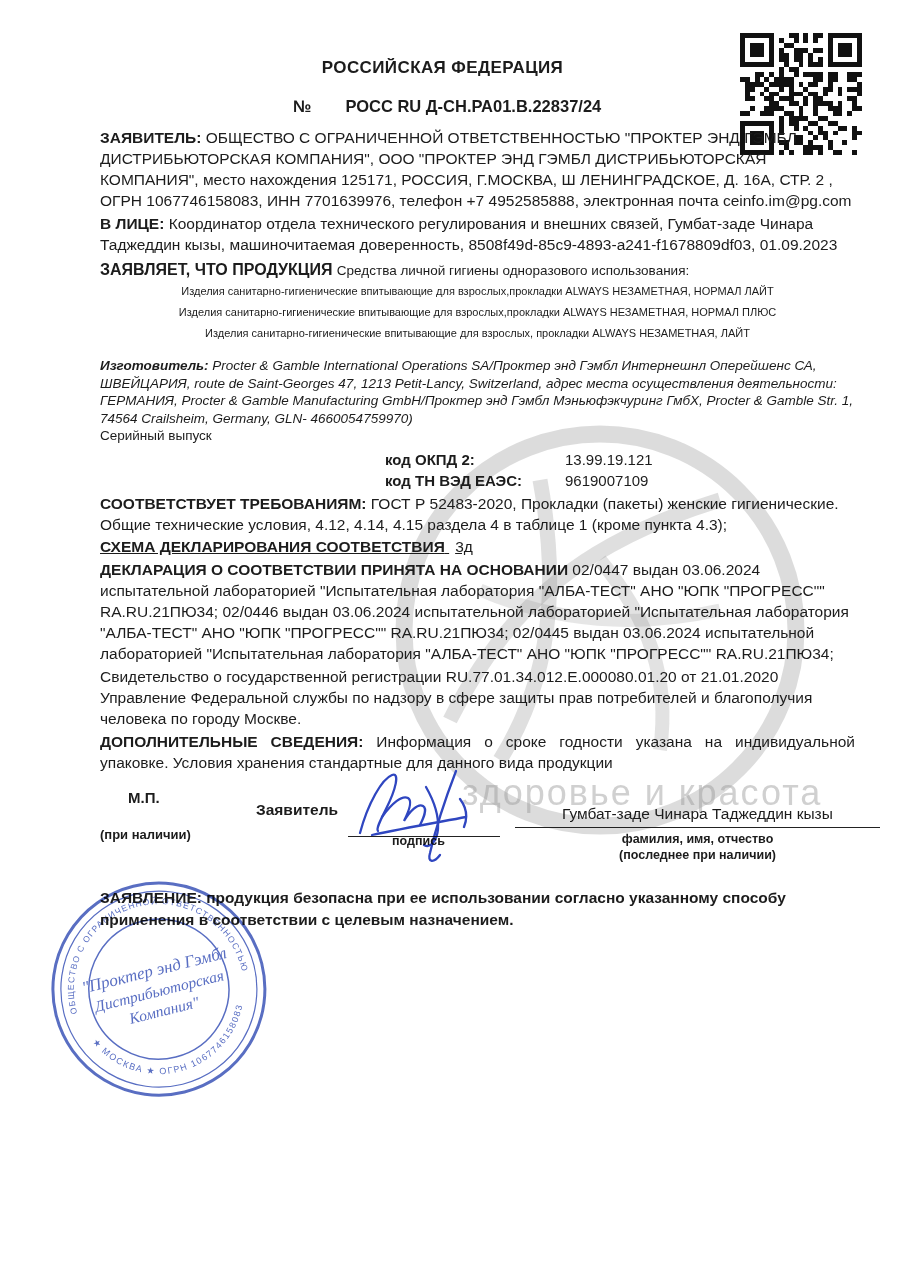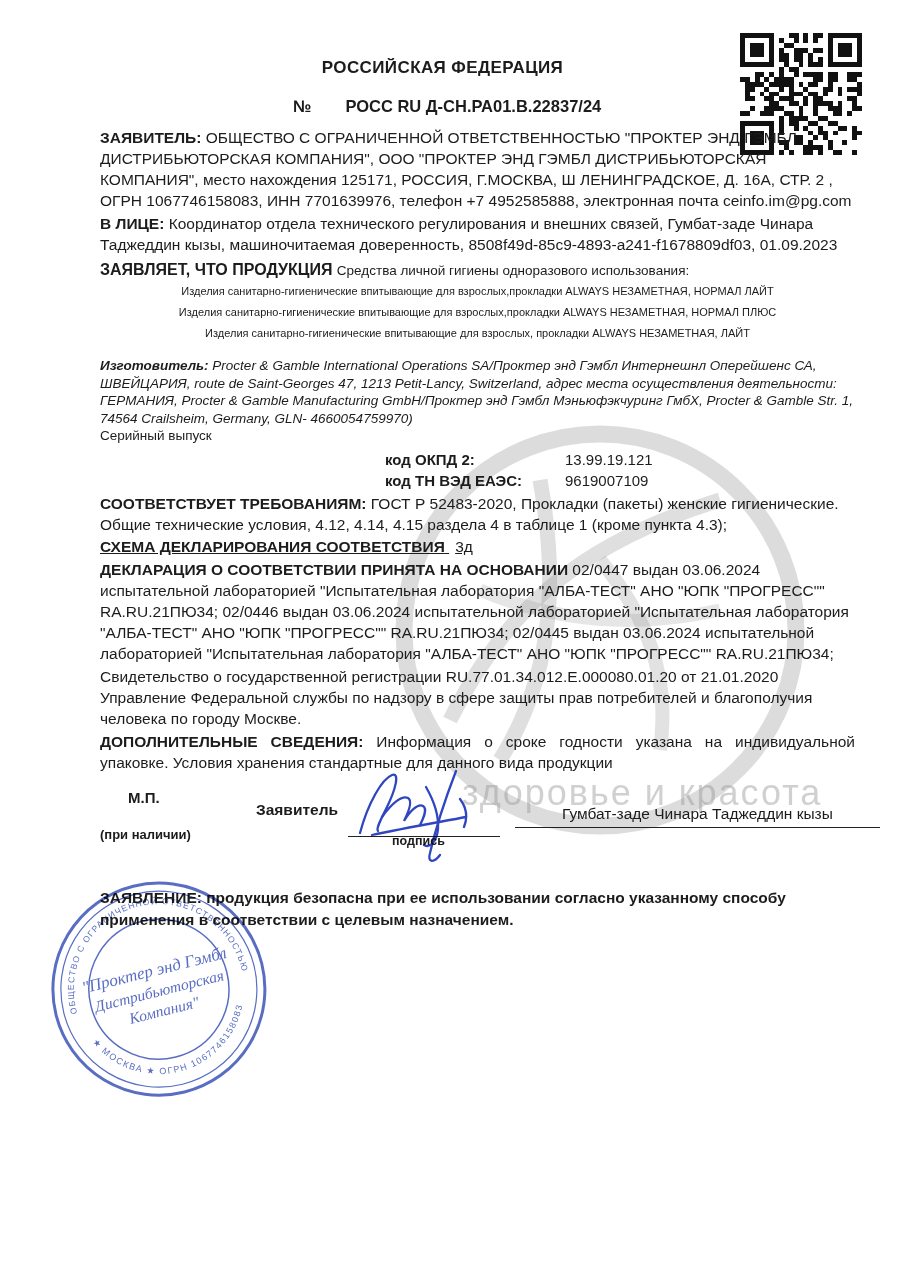--- a/index.html
+++ b/index.html
@@ -373,20 +373,24 @@
           <path d="M 88,28 C 96,42 101,56 100,70 C 99,82 92,90 86,86"></path>
           <path d="M 118,12 C 108,38 98,68 92,94 C 89,104 96,104 102,96"></path>
           <path d="M 34,76 C 62,70 96,64 128,58"></path>
           <path d="M 122,40 C 128,48 130,58 126,68"></path>
         </g>
       </svg>
       <div class="sign-caption">подпись</div>
 
       <div class="name-wrap">
         <div class="name-text">Гумбат-заде Чинара Таджеддин кызы</div>
+        <div class="name-cap">
+          <span>фамилия, имя, отчество</span><br>
+          <span>(последнее при наличии)</span>
+        </div>
       </div>
     </div>
 
     <p class="statement">
       <span>ЗАЯВЛЕНИЕ:</span>
       <span>продукция безопасна при ее использовании согласно указанному способу применения в соответствии с целевым назначением.</span>
     </p>
   </div>
 
   <svg class="stamp" width="235" height="235" viewBox="0 0 235 235">

